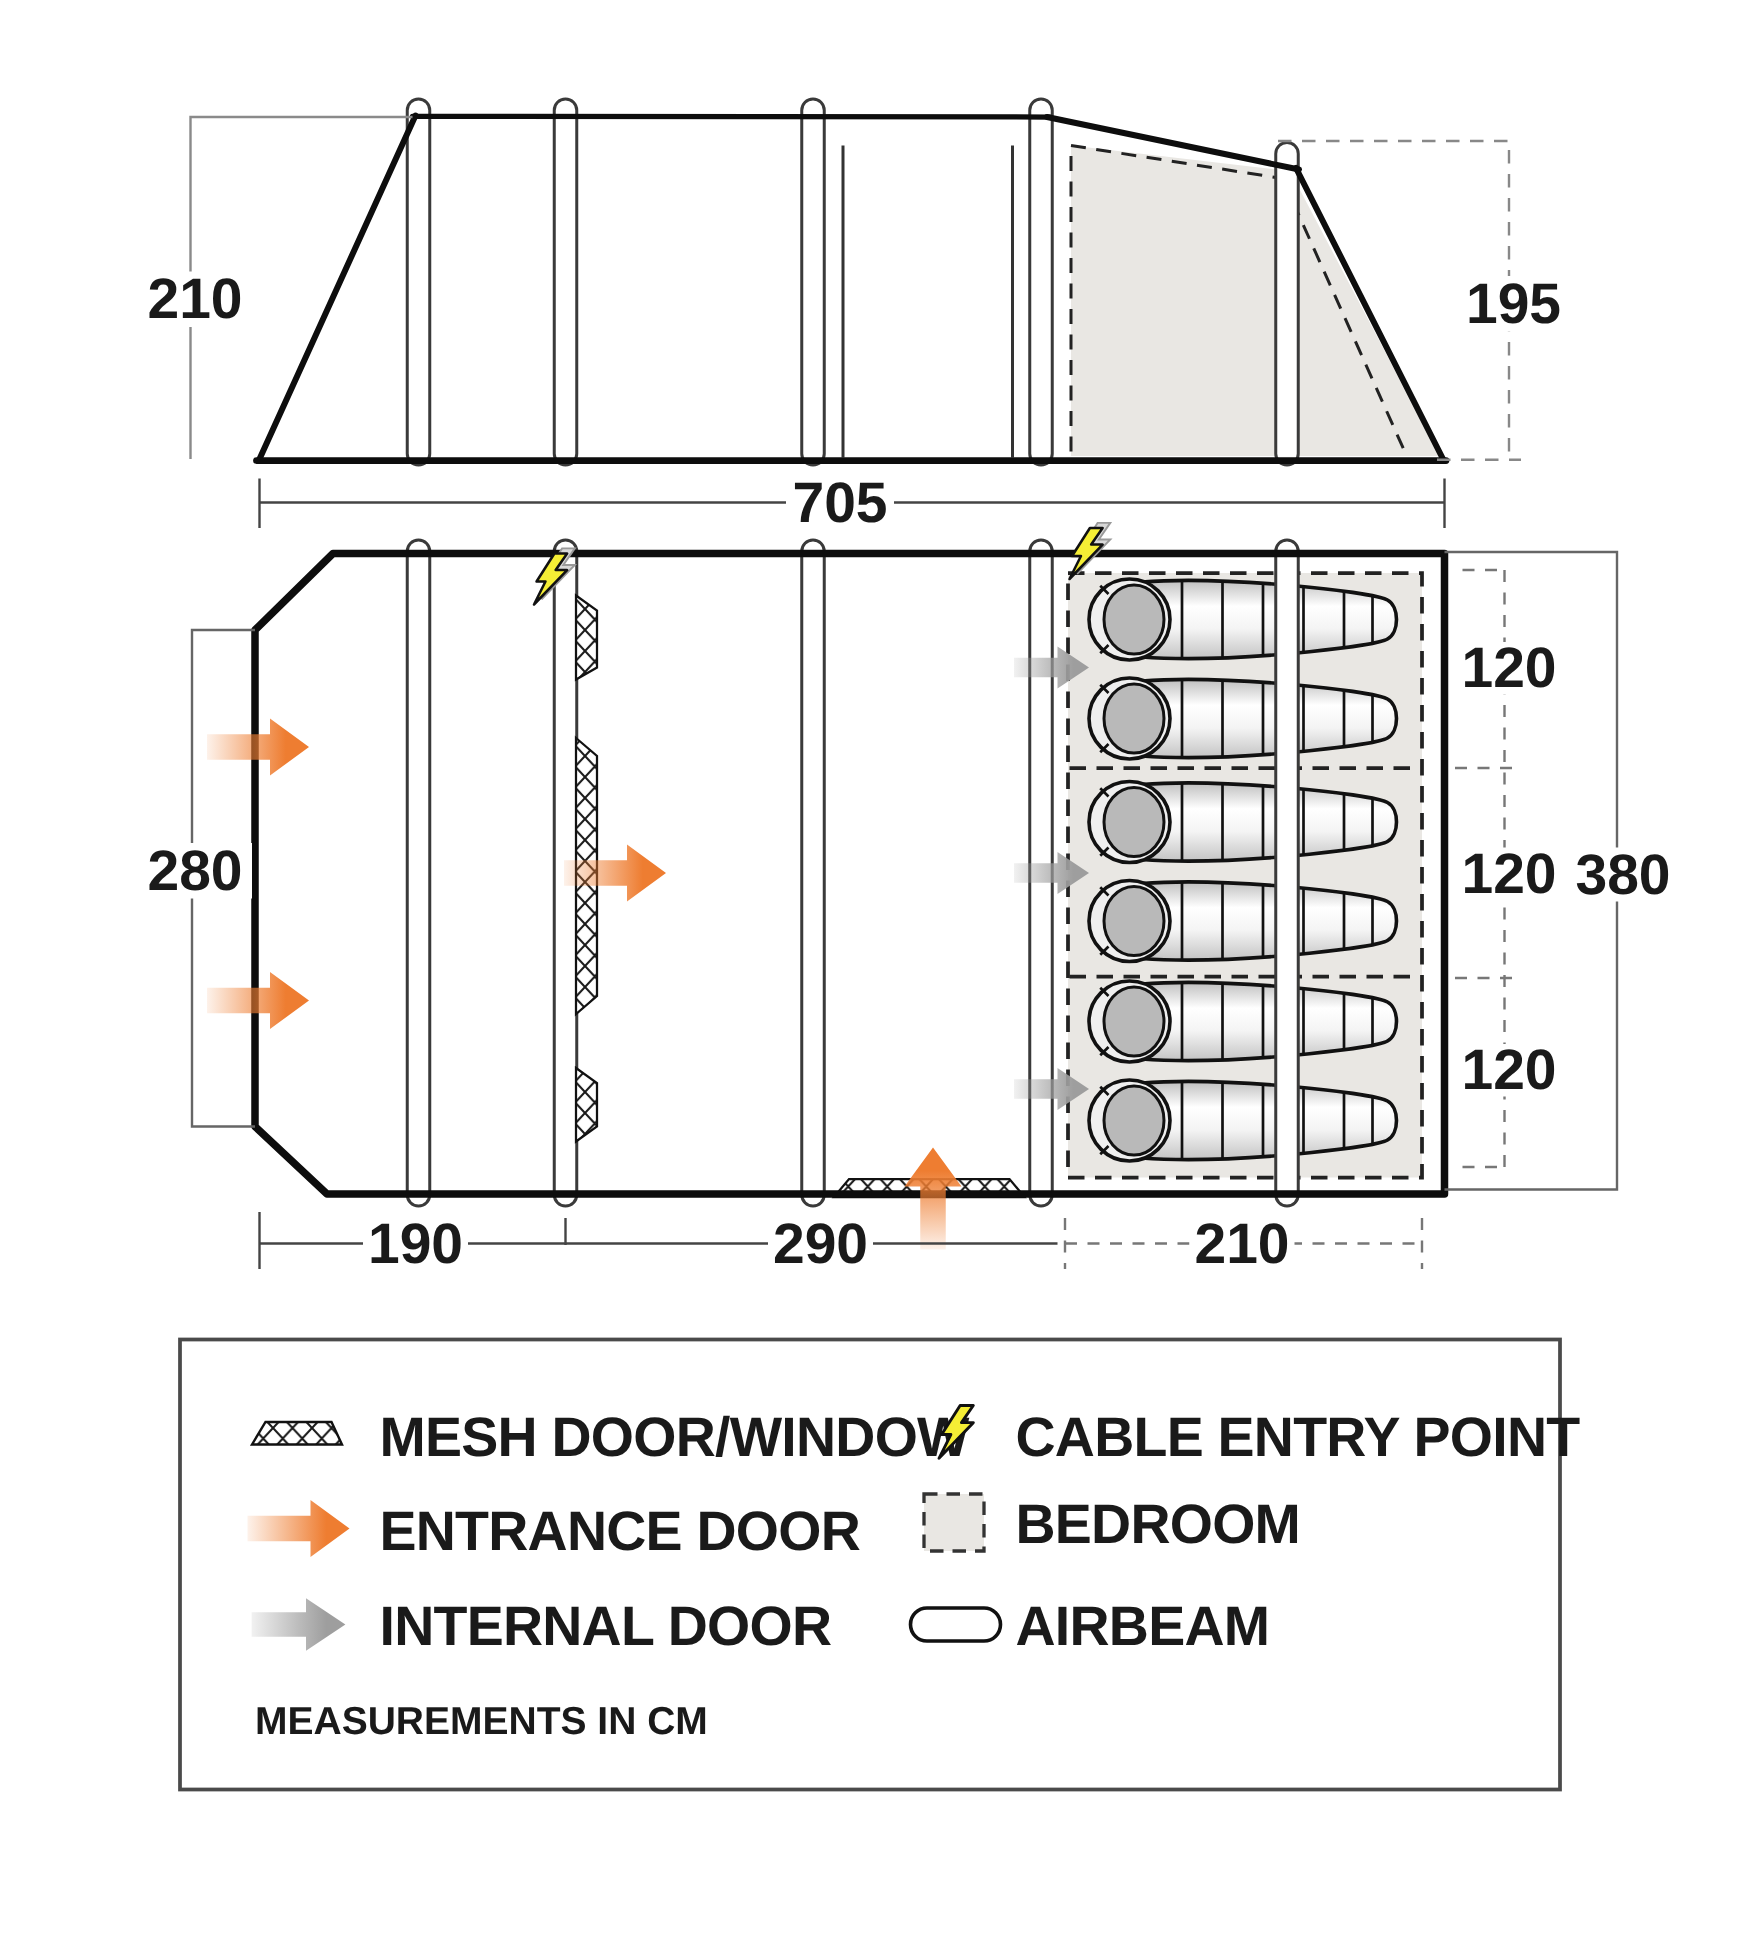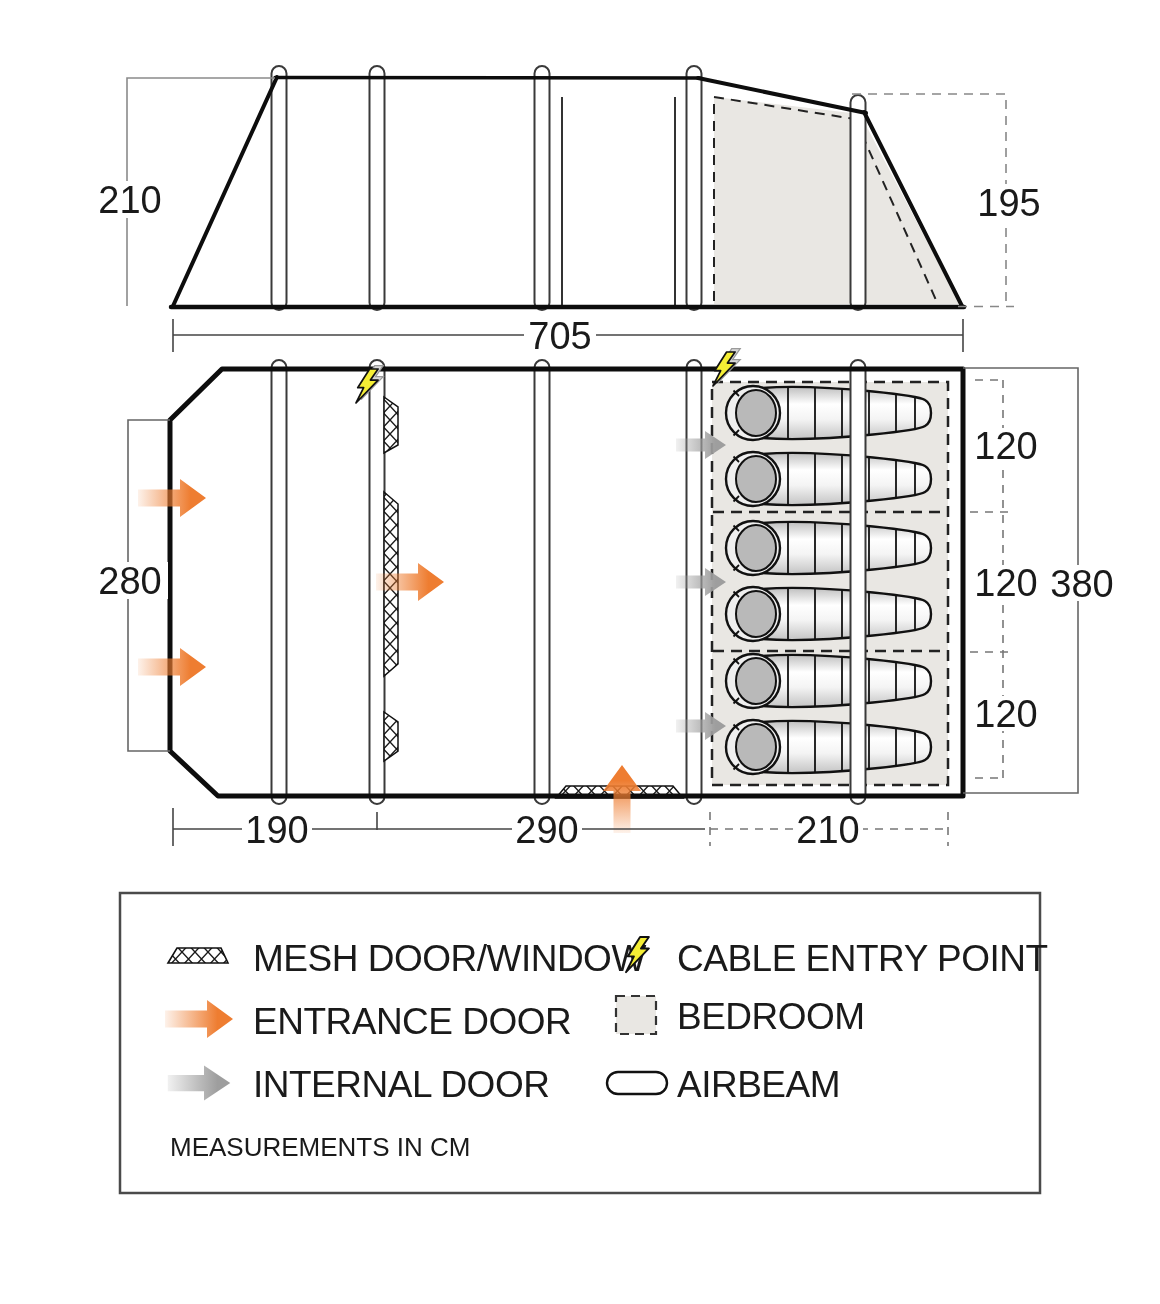--- a/index.html
+++ b/index.html
@@ -1,17 +1,17 @@
 <!DOCTYPE html>
 <html style="--orange: #EE7D31; --arrow-grey: #9E9E9E; --bedroom: #E9E7E3; --bolt-yellow: #F5EE35; --outline: #111111; --dim: #4d4d4d; --dashed-dim: #777777; --bag-head: #B9B9B9; --legend-border: #4A4A4A; --text: #1a1a1a;"><head>
 <meta charset="utf-8">
 <style>
   html,body{margin:0;padding:0;background:#ffffff;}
   #canvas{position:relative;width:959px;height:1304px;background:#fff;
-          font-family:"Liberation Sans", sans-serif;}
+          font-family:"Liberation Sans", sans-serif;font-weight:bold;}
   svg{display:block;}
   text{font-family:"Liberation Sans", sans-serif;fill:var(--text,#1a1a1a);}
   .dim-label{font-size:38px;}
   .legend-label{font-size:37px;letter-spacing:-0.5px;}
   .note-label{font-size:26px;}
 </style>
 </head>
 <body>
 
 <div id="canvas">

